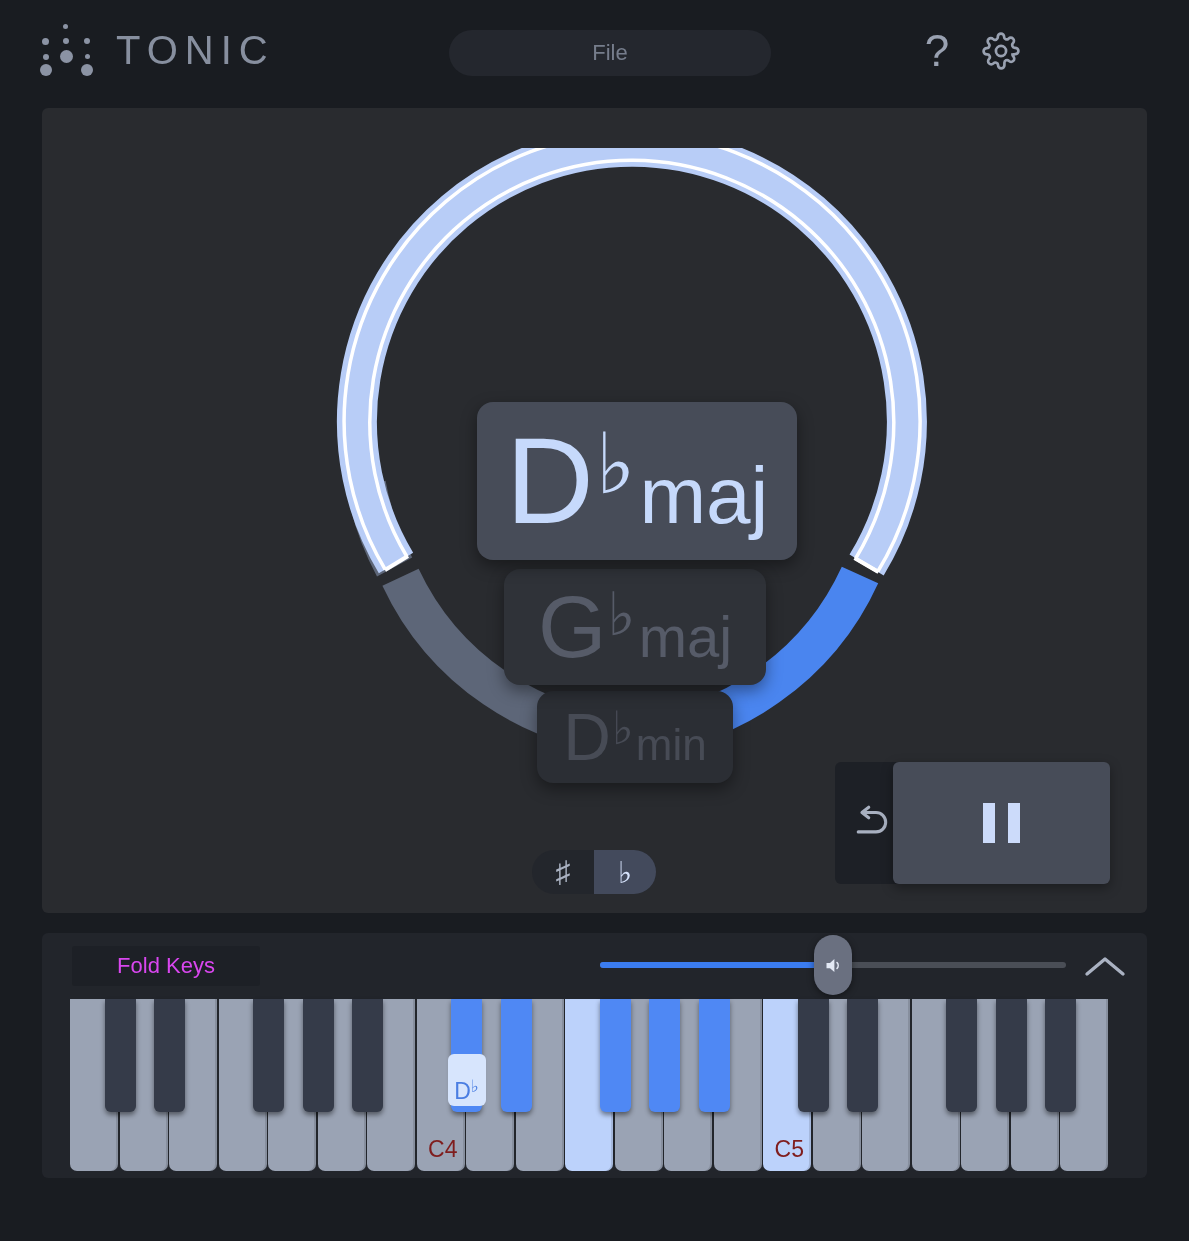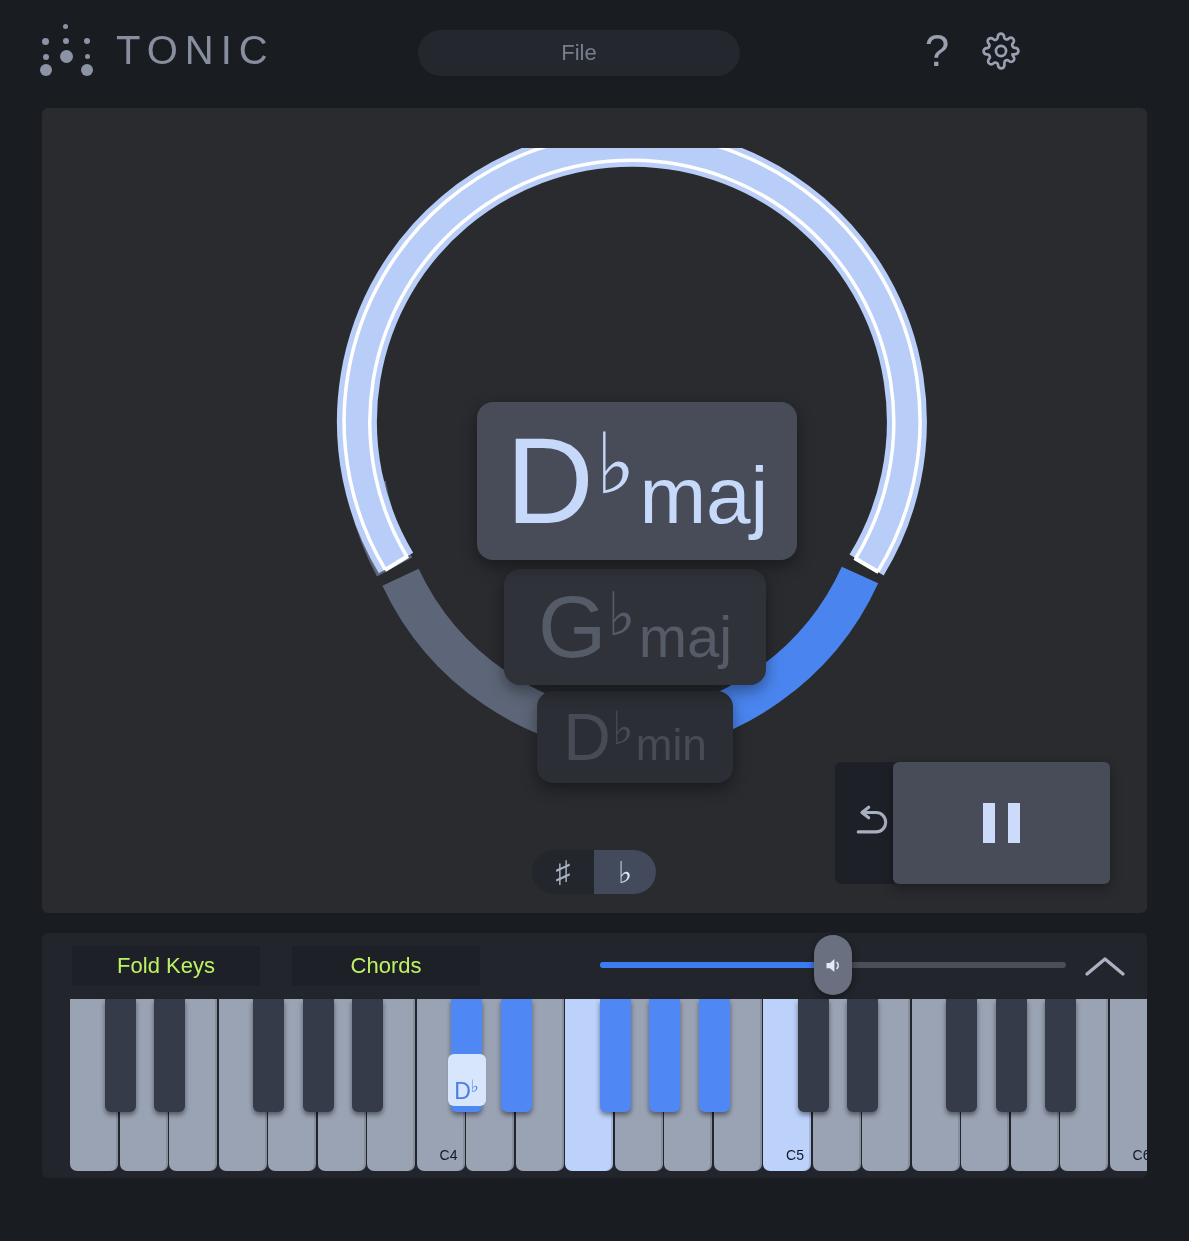--- a/index.html
+++ b/index.html
@@ -12,21 +12,21 @@
   }
   .app{position:relative;width:1189px;height:1241px;background:#191c21;}
 
   
   .header{position:absolute;left:0;top:0;width:1062px;height:108px;}
   .logo-wrap{position:absolute;left:40px;top:24px;display:flex;align-items:center;gap:22px;}
   .logo-dots{position:relative;width:54px;height:52px;}
   .logo-dots i{position:absolute;background:#8b93a4;border-radius:50%;display:block;}
   .wordmark{color:#878f9f;font-size:40px;letter-spacing:7px;font-weight:300;line-height:1;}
 
-  .tabs{position:absolute;left:418px;top:30px;width:322px;height:46px;
+  .tabs{position:absolute;left:449px;top:30px;width:322px;height:46px;
         background:#24272e;border-radius:23px;display:flex;overflow:hidden;}
   .tab{flex:1;display:flex;align-items:center;justify-content:center;
        font-size:22px;color:#767d8c;cursor:pointer;}
   .tab.active{background:#434a5c;color:#cfdcf7;}
 
   .hdr-icons{position:absolute;right:40px;top:28px;display:flex;gap:22px;align-items:center;}
   .hdr-icon{width:42px;height:46px;display:flex;align-items:center;justify-content:center;cursor:pointer;}
   .qmark{color:#99a1b1;font-size:44px;line-height:1;font-weight:300;}
 
   
@@ -85,42 +85,42 @@
             box-shadow:0 4px 12px rgba(0,0,0,.35);}
   .pause-glyph{display:flex;gap:13px;}
   .pause-glyph span{display:block;width:12px;height:40px;background:#ccdbfa;}
 
   
   .kb-panel{position:absolute;left:42px;top:933px;width:1105px;height:245px;
             background:#22252b;border-radius:6px;overflow:hidden;}
   .kb-bar{position:absolute;left:0;top:0;width:1105px;height:66px;}
   .kb-btn{position:absolute;top:13px;height:40px;background:#1d2026;border-radius:3px;
           display:flex;align-items:center;justify-content:center;
-          font-size:22px;color:#bef264;cursor:pointer;}
+          font-size:22px;color:#d946ef;cursor:pointer;}
   .btn-fold{left:30px;width:188px;}
   .btn-chords{left:250px;width:188px;}
 
   .slider{position:absolute;left:558px;top:29px;width:466px;height:6px;
           background:#4a4e56;border-radius:3px;cursor:pointer;}
   .slider-fill{position:absolute;left:0;top:0;height:6px;background:#3b7cf0;border-radius:3px;}
   .slider-knob{position:absolute;width:38px;height:60px;background:#6a7080;border-radius:19px;
                top:-27px;margin-left:-19px;display:flex;align-items:center;justify-content:center;
                box-shadow:0 2px 7px rgba(0,0,0,.45);cursor:pointer;}
   .collapse-btn{position:absolute;left:1038px;top:14px;width:50px;height:40px;
                 display:flex;align-items:center;justify-content:center;cursor:pointer;}
 
   
   .piano{position:absolute;left:28px;top:66px;width:1105px;height:179px;}
   .wkey{position:absolute;top:0;height:172px;background:#9aa3b4;border-radius:0 0 7px 7px;
         box-shadow:inset -2px 0 0 rgba(0,0,0,.12);cursor:pointer;}
   .wkey.hl{background:#bcd2fb;text-align:right;}
   .bkey{position:absolute;top:0;height:113px;background:#353b49;border-radius:0 0 6px 6px;
         z-index:4;box-shadow:0 3px 5px rgba(0,0,0,.45);cursor:pointer;}
   .bkey.hl{background:#4f88f4;}
-  .klabel{position:absolute;bottom:8px;right:7px;font-size:14px;color:#0f172a;pointer-events:none;}
+  .klabel{position:absolute;bottom:8px;right:7px;font-size:23px;color:#7f1d1d;pointer-events:none;}
   .note-badge{position:absolute;left:50%;transform:translateX(-50%);bottom:6px;
               width:38px;height:52px;background:#d7e5fd;border-radius:6px;
               display:flex;align-items:flex-end;justify-content:center;padding-bottom:3px;
               box-sizing:border-box;pointer-events:none;}
   .note-badge .nb{display:flex;align-items:baseline;color:#4b7ee2;line-height:1;}
   .note-badge .nbr{font-size:23px;}
   .note-badge .nba{font-size:17px;position:relative;top:-7px;}
 </style>
 </head>
 <body>
@@ -231,21 +231,20 @@
             <span></span>
           </span>
       </div>
     </div>
   </div>
 
   <div class="kb-panel">
 
     <div class="kb-bar">
       <div class="kb-btn btn-fold">Fold Keys</div>
-      <div class="kb-btn btn-chords">Chords</div>
 
       <div class="slider" style="background: rgb(74, 78, 86);">
         <div class="slider-fill" style="width: 233px; background: rgb(59, 124, 240);"></div>
         <div class="slider-knob" style="left: 233px;">
           <svg width="21" height="21" viewBox="0 0 24 24">
             <path d="M4 9 h4 l5 -4.5 v15 l-5 -4.5 h-4 z" fill="#e3e9f5"></path>
             <path d="M16 8.6 a5 5 0 0 1 0 6.8" fill="none" stroke="#e3e9f5" stroke-width="1.8" stroke-linecap="round"></path>
           </svg>
         </div>
       </div>
@@ -276,23 +275,20 @@
         <div class="wkey" style="left: 643.5px; width: 48px;"></div>
         <div class="wkey hl" style="left: 693px; width: 48px;">
           <span class="klabel">C5</span>
         </div>
         <div class="wkey" style="left: 742.5px; width: 48px;"></div>
         <div class="wkey" style="left: 792px; width: 48px;"></div>
         <div class="wkey" style="left: 841.5px; width: 48px;"></div>
         <div class="wkey" style="left: 891px; width: 48px;"></div>
         <div class="wkey" style="left: 940.5px; width: 48px;"></div>
         <div class="wkey" style="left: 990px; width: 48px;"></div>
-        <div class="wkey" style="left: 1039.5px; width: 48px;">
-          <span class="klabel">C6</span>
-        </div>
         <div class="bkey" style="left: 34.5px; width: 31px;"></div>
         <div class="bkey" style="left: 84px; width: 31px;"></div>
         <div class="bkey" style="left: 183px; width: 31px;"></div>
         <div class="bkey" style="left: 232.5px; width: 31px;"></div>
         <div class="bkey" style="left: 282px; width: 31px;"></div>
         <div class="bkey hl" style="left: 381px; width: 31px;">
           <span class="note-badge">
             <span class="nb">
               <span class="nbr">D</span>
               <span class="nba">♭</span>

